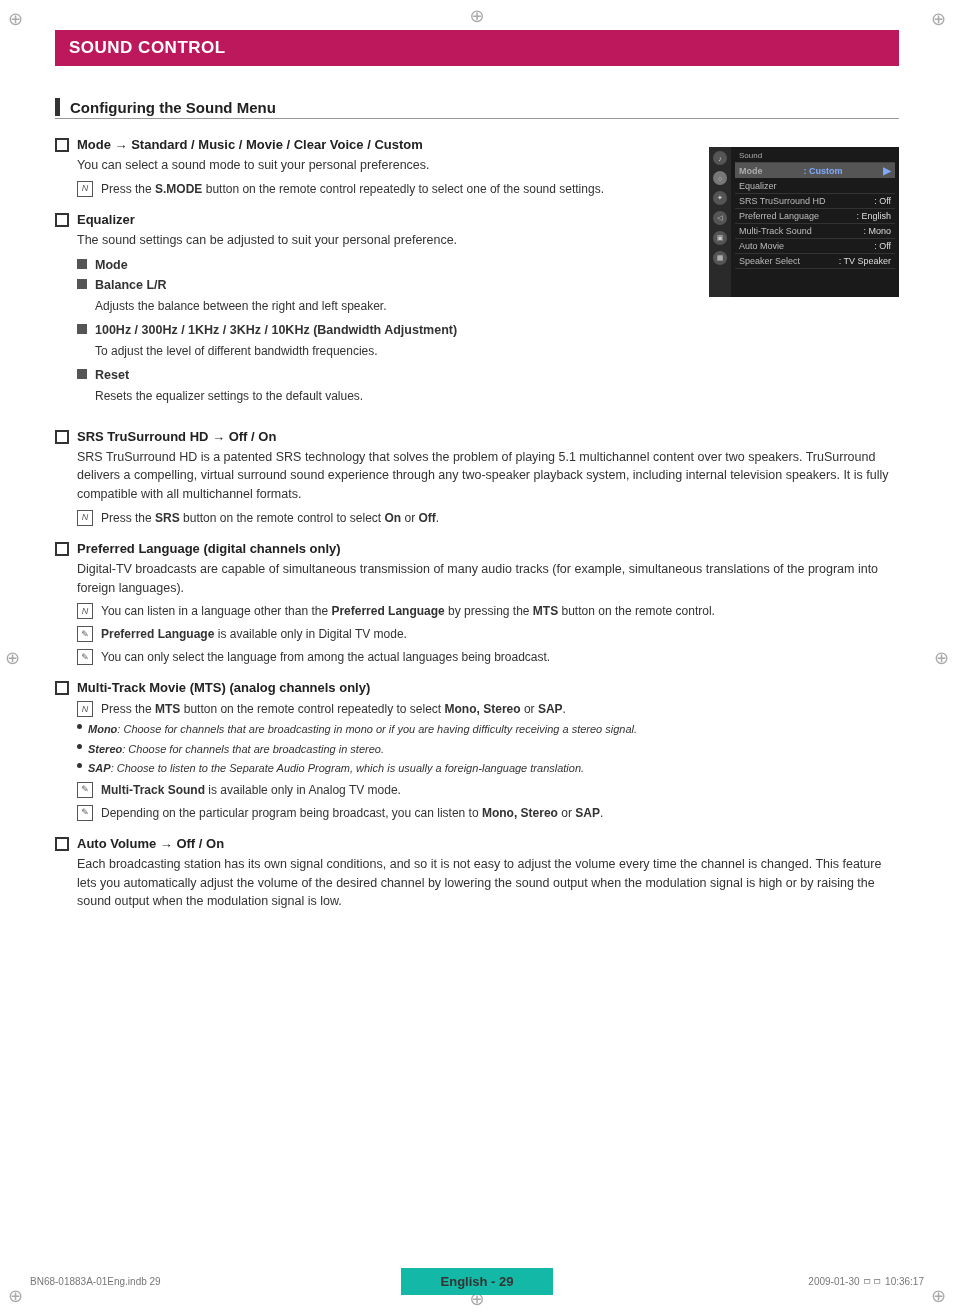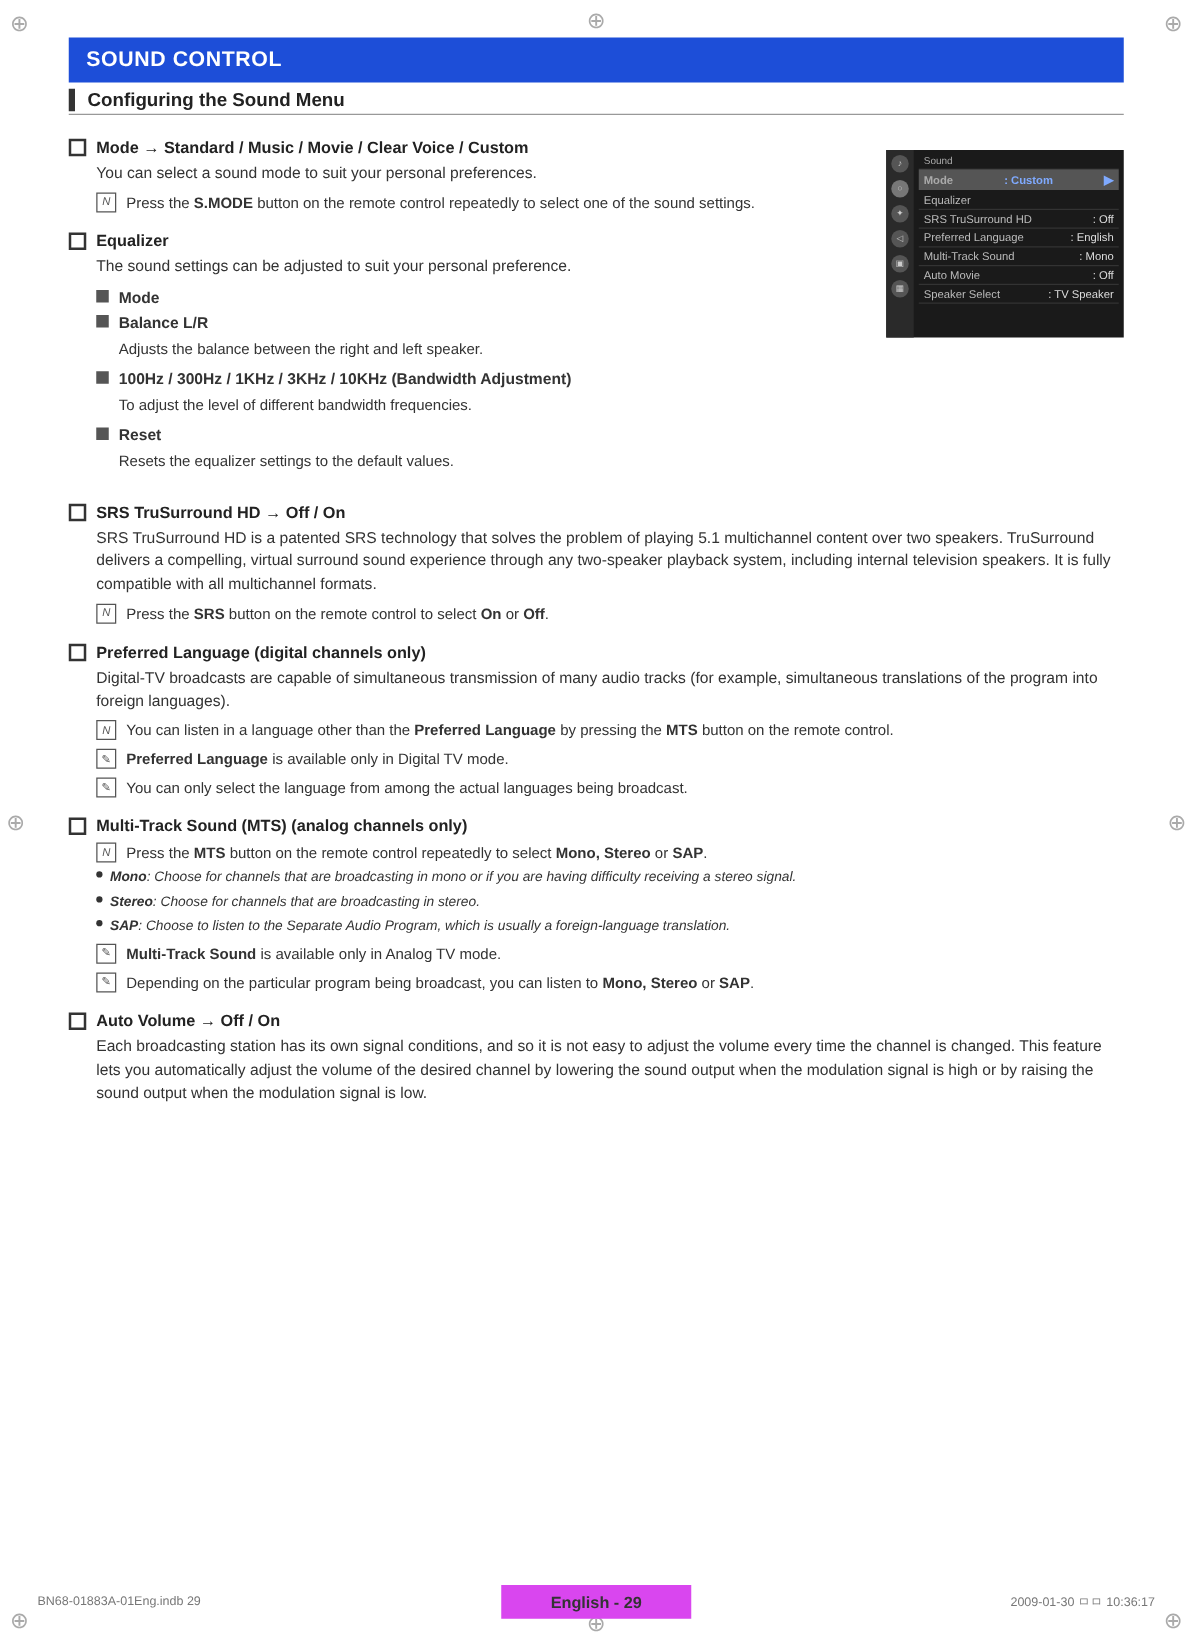--- a/index.html
+++ b/index.html
@@ -12,27 +12,27 @@
       color: #222;
       position: relative;
     }
 
     .page-wrapper {
       padding: 30px 55px 60px 55px;
     }
 
     
     .section-header {
-      background: #1d4ed8;
+      background: #be185d;
       color: #fff;
       padding: 8px 14px;
       font-size: 17px;
       font-weight: bold;
       letter-spacing: 0.5px;
-      margin-bottom: 5px;
+      margin-bottom: 32px;
     }
 
     
     .subsection-title {
       display: flex;
       align-items: center;
       font-size: 15px;
       font-weight: bold;
       margin-bottom: 18px;
       border-bottom: 1px solid #999;
@@ -229,21 +229,21 @@
       position: absolute;
       bottom: 20px;
       left: 0;
       right: 0;
       display: flex;
       justify-content: center;
       align-items: center;
       font-size: 13px;
     }
     .footer-center {
-      background: #d946ef;
+      background: #14b8a6;
       padding: 6px 40px;
       font-size: 13px;
       font-weight: bold;
       color: #333;
     }
     .footer-left {
       position: absolute;
       left: 30px;
       font-size: 10px;
       color: #777;
@@ -428,21 +428,21 @@
       <div class="note-item">
         <span class="memo-icon">✎</span>
         <span>You can only select the language from among the actual languages being broadcast.</span>
       </div>
     </div>
   </div>
 
   <div class="item-block">
     <div class="item-title">
       <span class="checkbox-icon"></span>
-      <span><b>Multi-Track Sound (MTS) (analog channels only)</b></span>
+      <span><b>Multi-Track Movie (MTS) (analog channels only)</b></span>
     </div>
     <div class="item-body">
       <div class="note-item">
         <span class="note-icon">N</span>
         <span>Press the <b>MTS</b> button on the remote control repeatedly to select <b>Mono, Stereo</b> or <b>SAP</b>.</span>
       </div>
       <div class="bullet-item">
         <span class="bullet-dot"></span>
         <span><b>Mono</b>: Choose for channels that are broadcasting in mono or if you are having difficulty receiving a stereo signal.</span>
       </div>

